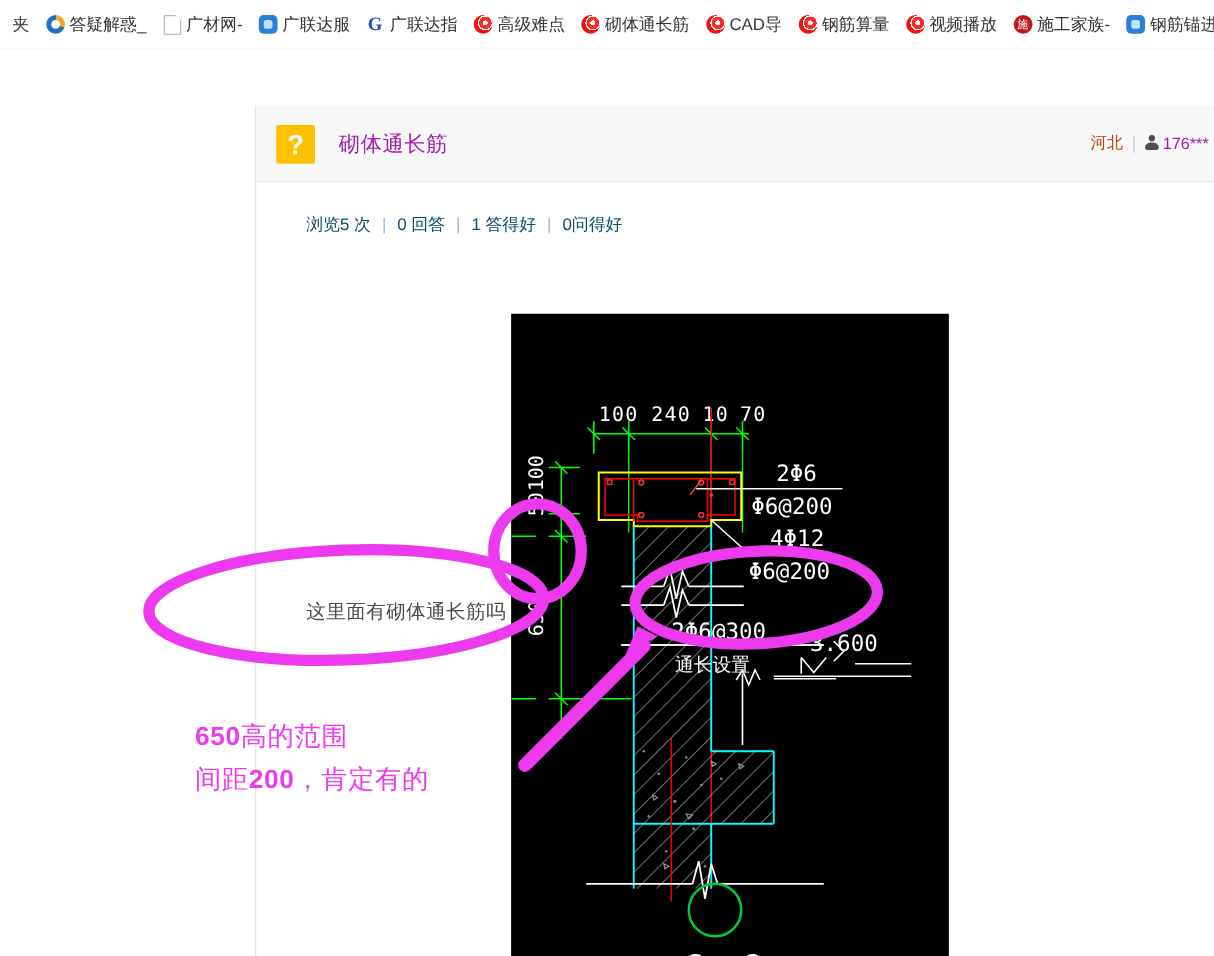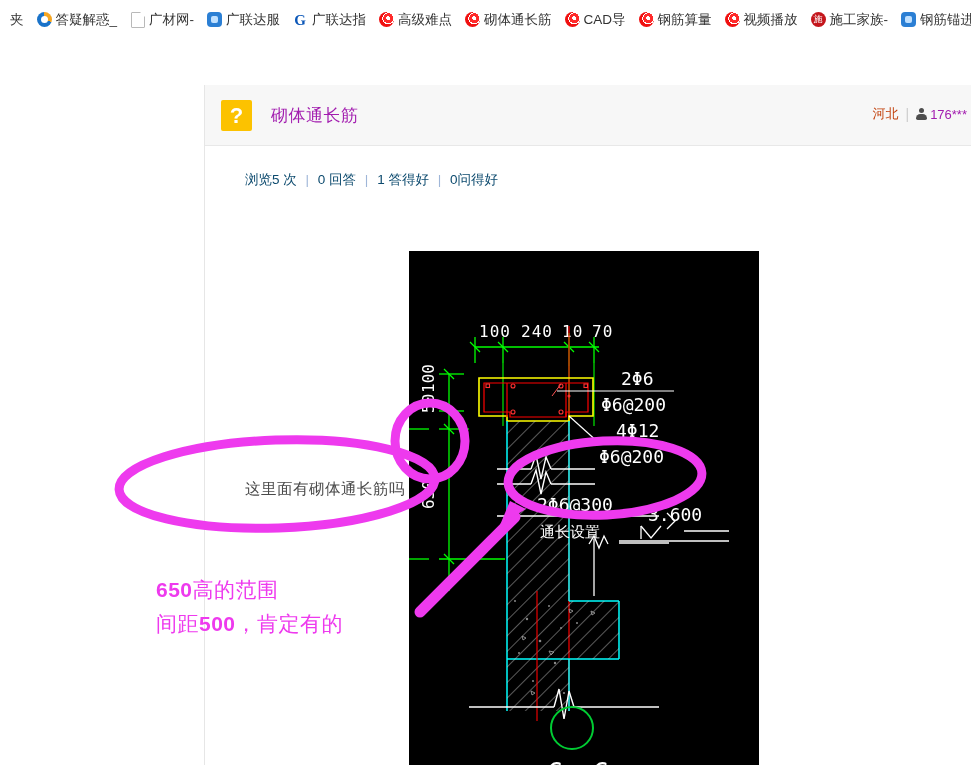--- a/index.html
+++ b/index.html
@@ -556,18 +556,18 @@
       </g>
     </svg>
 
     <div id="note-question">这里面有砌体通长筋吗</div>
 
     <div id="note-pink">
       <div>
         <b>650</b><span>高的范围</span>
       </div>
       <div>
-        <span>间距</span><b>500</b><span>，肯定有的</span>
+        <span>间距</span><b>200</b><span>，肯定有的</span>
       </div>
     </div>
   </div>
 
 </div>
 
 </body></html>

